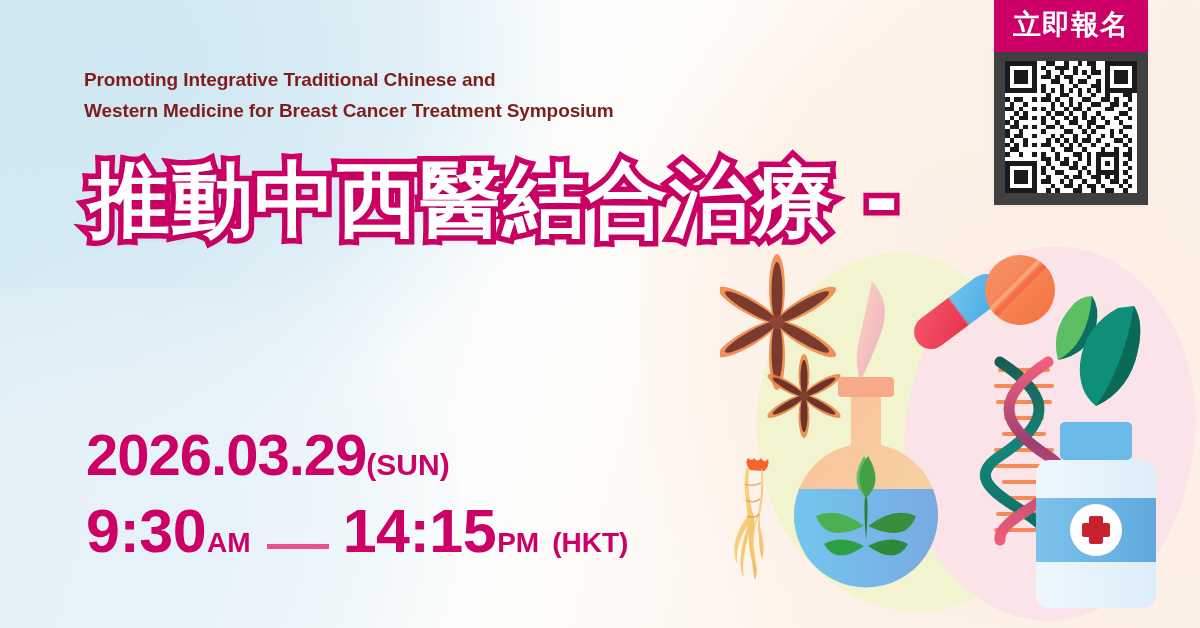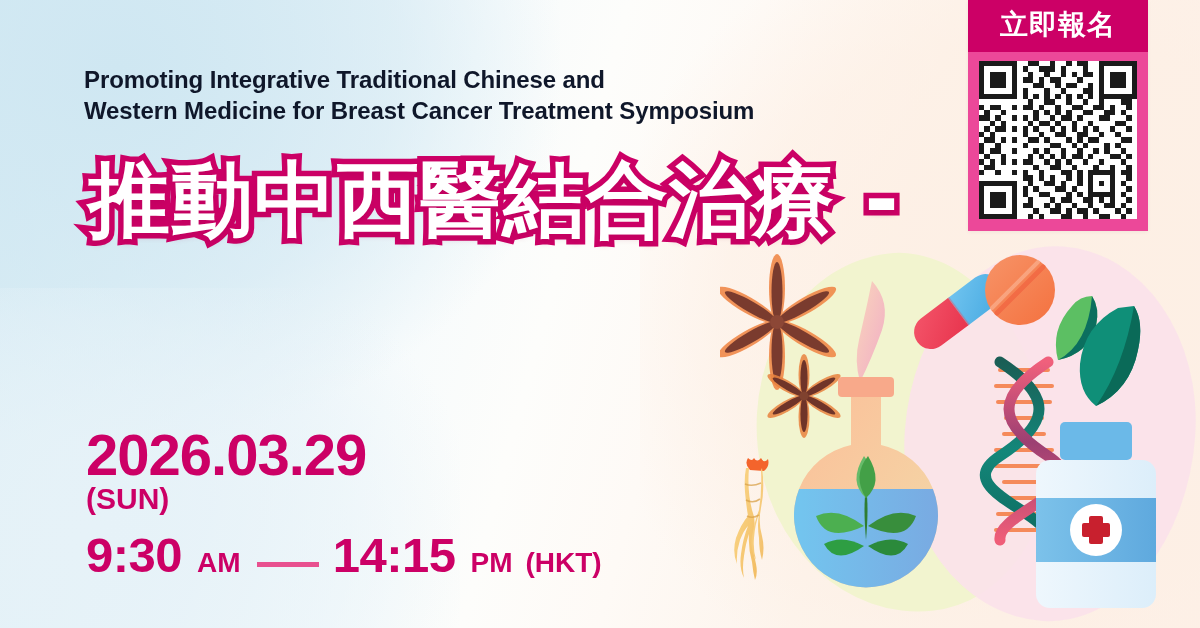--- a/index.html
+++ b/index.html
@@ -58,23 +58,23 @@
     width:290px; height:375px;
     background:#fbe2ea;
     border-radius:50% 50% 48% 52% / 52% 48% 52% 48%;
     opacity:0.92;
     transform:rotate(4deg);
   }
 
   
   .subtitle {
     position:absolute; left:84px; top:64px;
-    color:#0f172a;
+    color:#7f1d1d;
     font-weight:bold;
-    font-size:24px;
+    font-size:19px;
     line-height:31px;
     letter-spacing:-0.1px;
     white-space:pre-line;
   }
 
   .title-wrap {
     position:absolute; left:88px; top:160px;
     width:870px;
   }
   .title-line {
@@ -92,45 +92,44 @@
   }
   .title-line + .title-line { margin-top:11px; }
 
   .datetime {
     position:absolute; left:86px; top:426px;
     color:#cc0066;
   }
   .date-row {
     display:flex; align-items:baseline;
     font-weight:bold;
-    flex-direction:column;
   }
   .date-main { font-size:58px; line-height:1; letter-spacing:-1px; }
   .date-dow  { font-size:30px; line-height:1; }
 
   .time-row {
     display:flex; align-items:baseline;
     font-weight:bold;
     margin-top:17px;
   }
-  .time-main { font-size:49px; line-height:1; letter-spacing:-0.5px; }
-  .time-suffix { font-size:28px; line-height:1; margin-left:15px; }
+  .time-main { font-size:61px; line-height:1; letter-spacing:-0.5px; }
+  .time-suffix { font-size:28px; line-height:1; margin-left:1px; }
   .time-dash {
     width:62px; height:5px;
     background:#e8508f;
     margin:0 14px 13px 16px;
     align-self:flex-end;
   }
   .time-tz { font-size:28px; line-height:1; margin-left:13px; }
 
   
   .qr-card {
     position:absolute; right:52px; top:0;
-    width:180px;
-    background:#ec4899;
+    width:154px;
+    background:#404040;
     box-shadow:0 1px 4px rgba(0,0,0,0.05);
   }
   .qr-header {
     background:#cc0066;
     color:#fff;
     text-align:center;
     font-family:"DejaVu Sans","Liberation Sans",sans-serif;
     font-weight:bold;
     font-size:28px;
     letter-spacing:1px;

